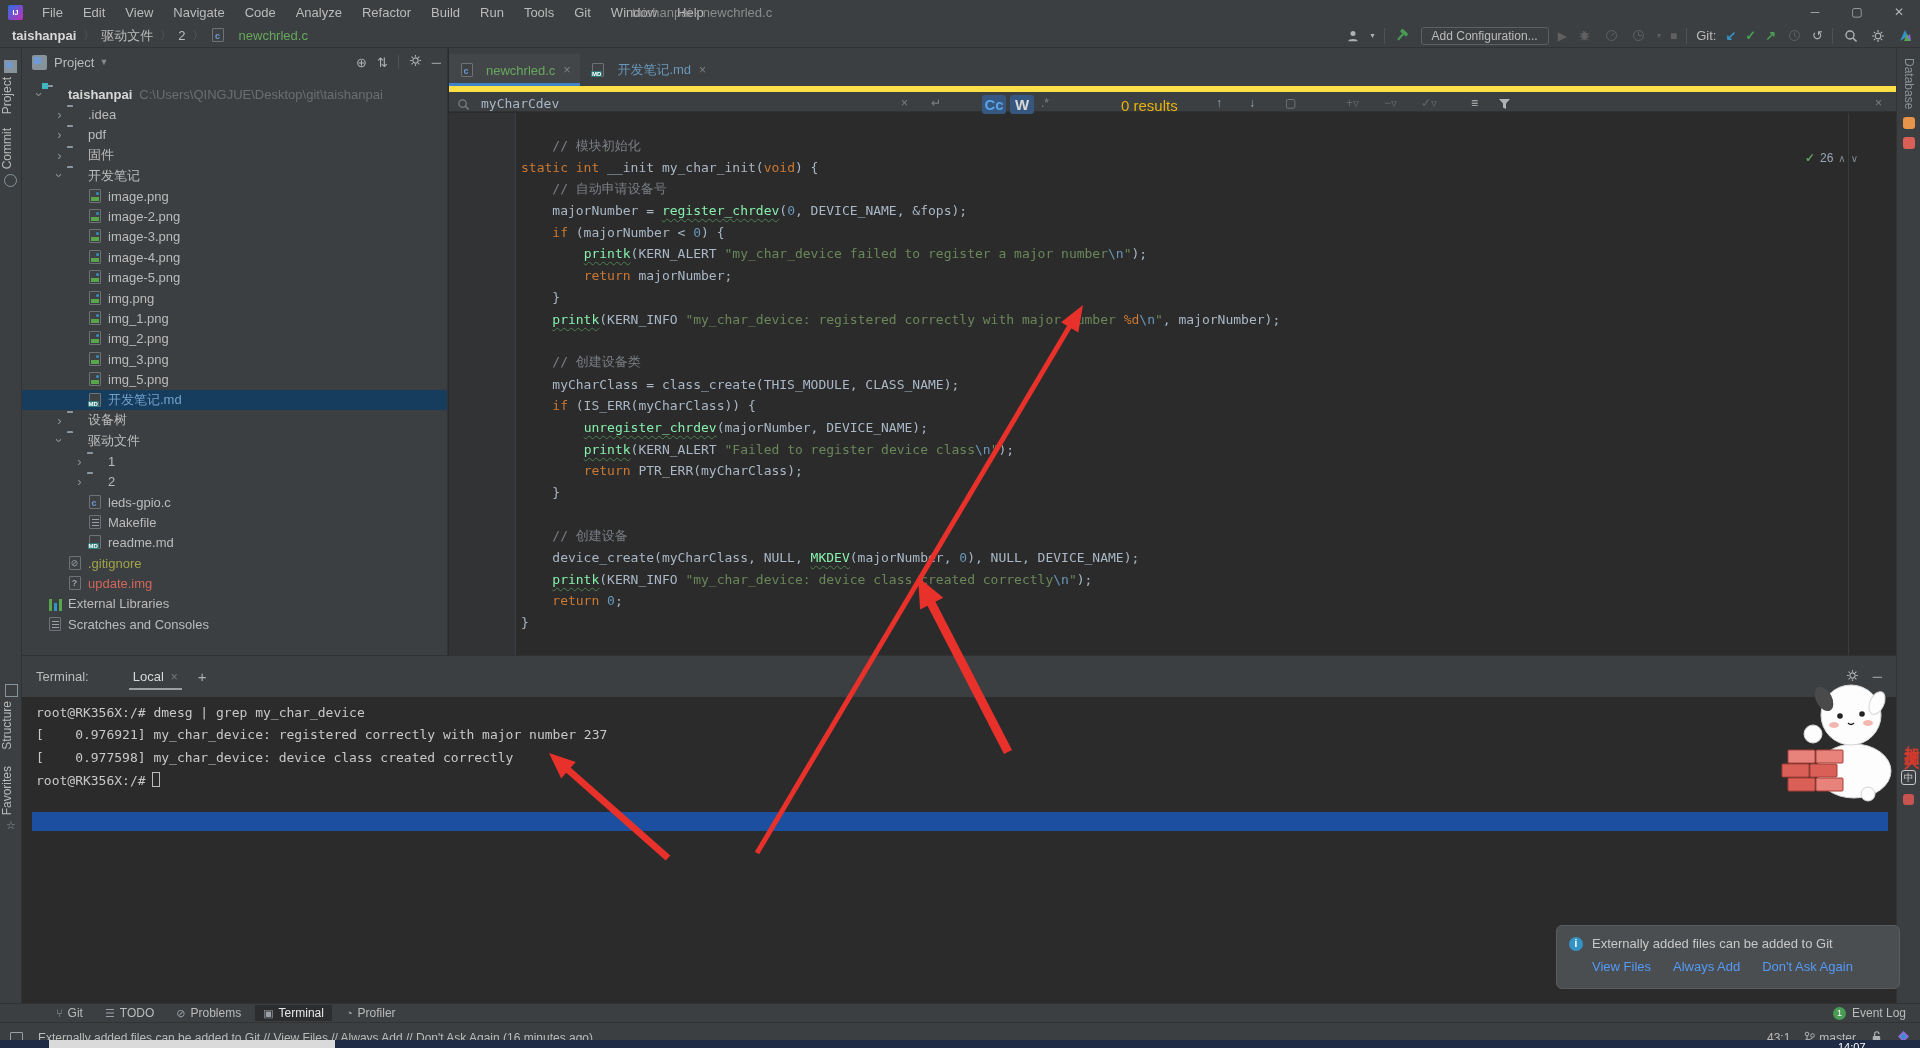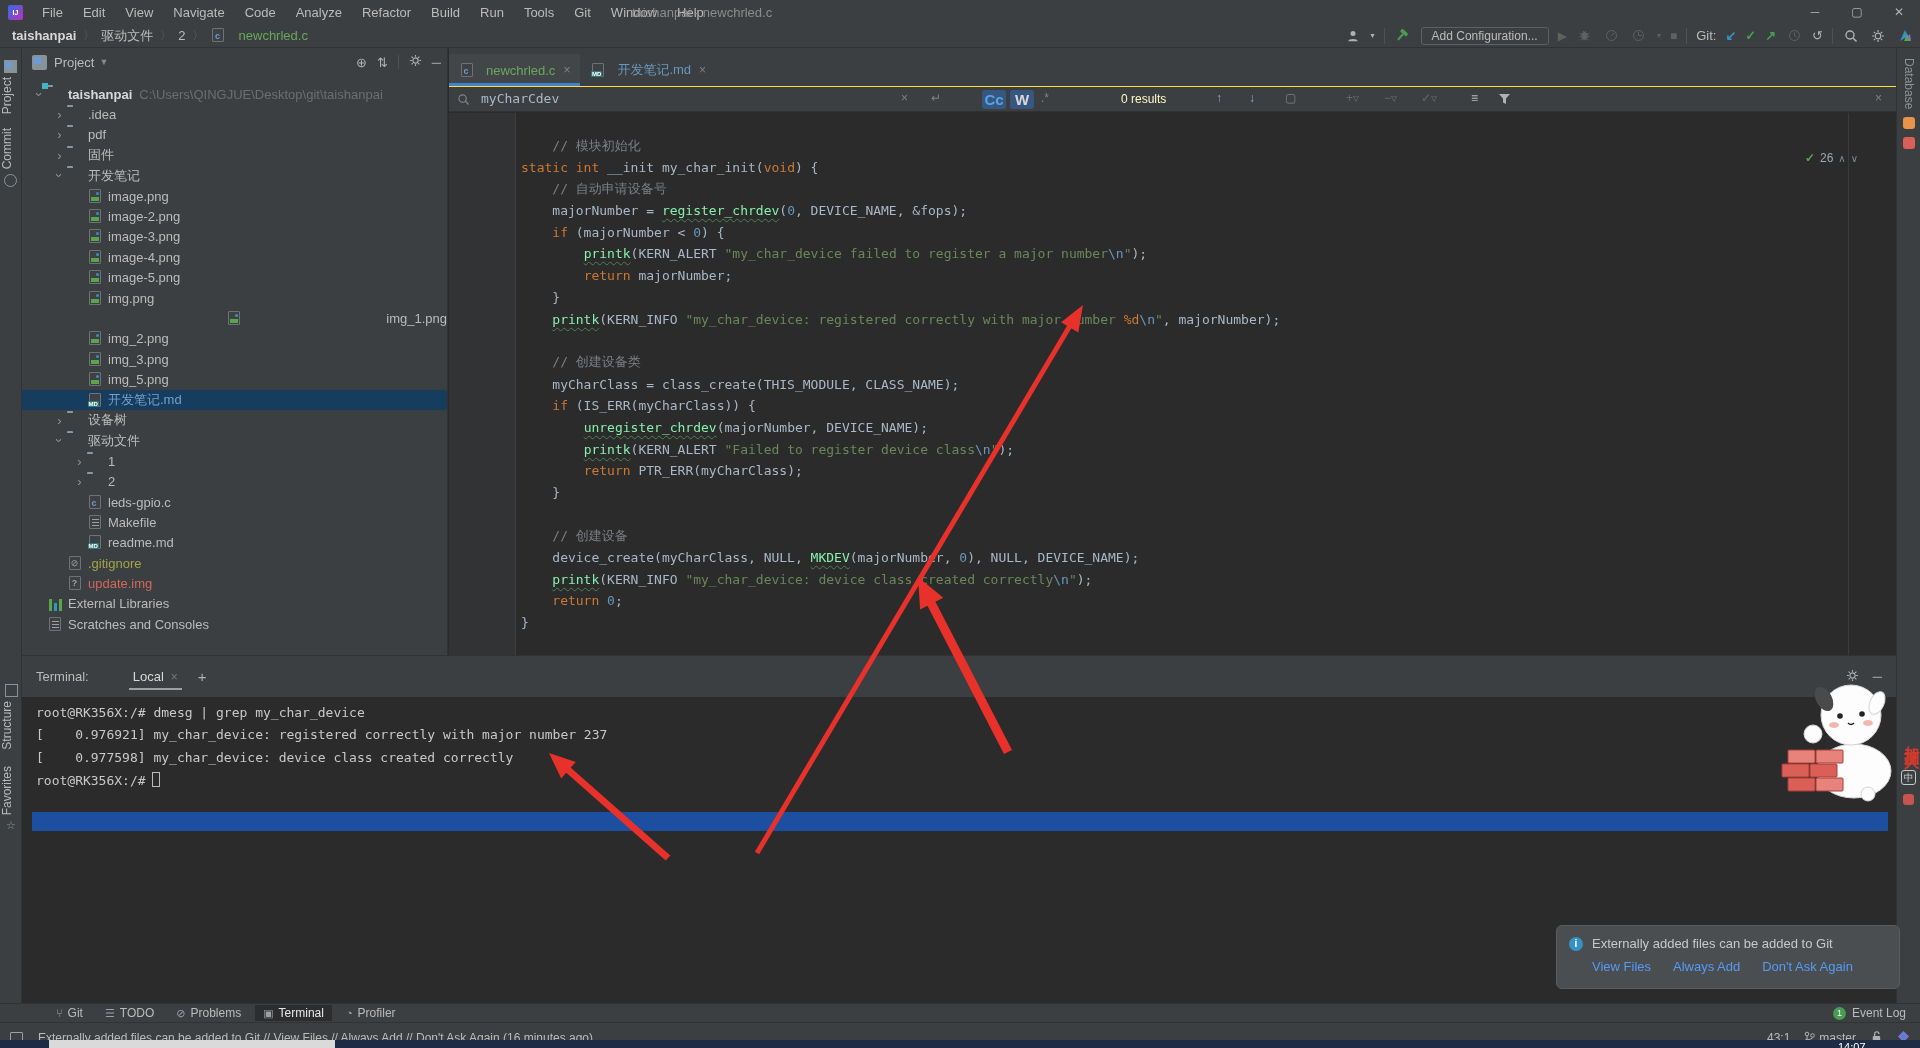--- a/index.html
+++ b/index.html
@@ -69,26 +69,26 @@
   .ic-lib i { width:3px; background:#57A64A; display:block; }
   .ic-lib i:nth-child(1){height:12px;} .ic-lib i:nth-child(2){height:8px; background:#3592C4;} .ic-lib i:nth-child(3){height:12px;}
   
   #editor { position:absolute; left:449px; top:48px; width:1447px; height:607px; background:#2B2B2B; }
   #tabbar { height:38px; background:#3C3F41; display:flex; align-items:flex-end; }
   .tab { height:32px; display:flex; align-items:center; gap:6px; padding:0 10px; position:relative; }
   .tab.active { background:#434649; box-shadow:inset 0 -3px 0 #4083C9; }
   .tab .close { color:#808080; font-size:12px; margin-left:2px; }
   .tab .lbl-c { color:#67A85C; }
   .tab .lbl-md { color:#6897BB; }
-  #searchbar { height:26px; background:#3C3F41; border-top:1px solid #fde047; border-bottom:1px solid #323232; position:relative;text-decoration:underline; }
+  #searchbar { height:26px; background:#3C3F41; border-top:6px solid #fde047; border-bottom:1px solid #323232; position:relative;text-decoration:underline; }
   #searchbar .sq-icon { position:absolute; left:8px; top:6px; }
   #search-query { position:absolute; left:32px; top:4px; color:#A9B7C6; font-family:"DejaVu Sans Mono", monospace; }
   .sb { position:absolute; top:4px; color:#808080; font-size:12px; }
   .chip { position:absolute; top:3px; width:24px; height:19px; border-radius:3px; background:#365880; display:flex; align-items:center; justify-content:center; font-size:15px; font-weight:bold; }
-  #results { position:absolute; left:672px; top:5px; color:#fef9c3; font-size:12px; }
+  #results { position:absolute; left:672px; top:5px; color:#eab308; font-size:15px; }
   
   #code-area { position:absolute; left:0; top:65px; width:1447px; height:542px; overflow:hidden; }
   #gutter-bg { position:absolute; left:0; top:0; width:67px; height:542px; background:#313335; border-right:1px solid #3C3F41; }
   .cline { height:21.7px; display:flex; align-items:center; white-space:pre; font-family:"DejaVu Sans Mono", monospace; font-size:13px; }
   .cline .num { width:40px; text-align:left; padding-left:9px; color:#606366; flex:none; font-size:12.5px; }
   .cline .fold { width:27px; text-align:center; color:#606366; font-size:10px; flex:none; }
   .cline .ctext { padding-left:5px; }
   .tk-k { color:#CC7832; } .tk-c { color:#7A7E85; } .tk-s { color:#6A8759; }
   .tk-e { color:#6897BB; } .tk-n { color:#6897BB; } .tk-p { color:#A9B7C6; } .tk-f { color:#CC7832; }
   .tk-sq { color:#86efac; text-decoration:underline; text-decoration-style:wavy; text-decoration-color:#4E8052; text-decoration-thickness:1px; text-underline-offset:3px; }
@@ -362,21 +362,21 @@
         </span>
         <span class="t-label">image-5.png</span>
       </div>
       <div class="trow" style="padding-left: 50px;">
         <span class="t-arrow"></span>
         <span class="t-ic">
           <span class="ic-page ic-image"></span>
         </span>
         <span class="t-label">img.png</span>
       </div>
-      <div class="trow" style="padding-left: 50px; justify-content: space-between;">
+      <div class="trow" style="padding-left: 50px;">
         <span class="t-arrow"></span>
         <span class="t-ic">
           <span class="ic-page ic-image"></span>
         </span>
         <span class="t-label">img_1.png</span>
       </div>
       <div class="trow" style="padding-left: 50px;">
         <span class="t-arrow"></span>
         <span class="t-ic">
           <span class="ic-page ic-image"></span>

